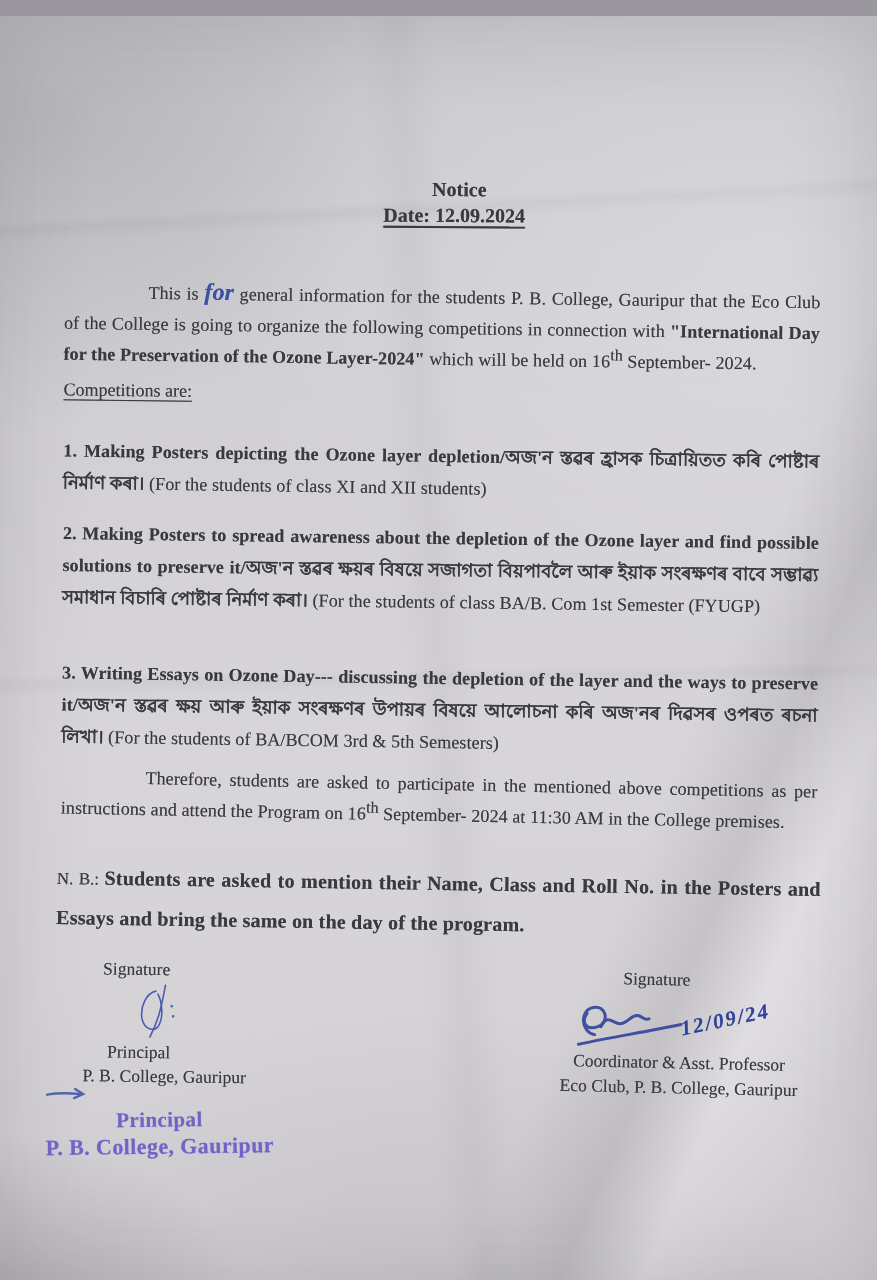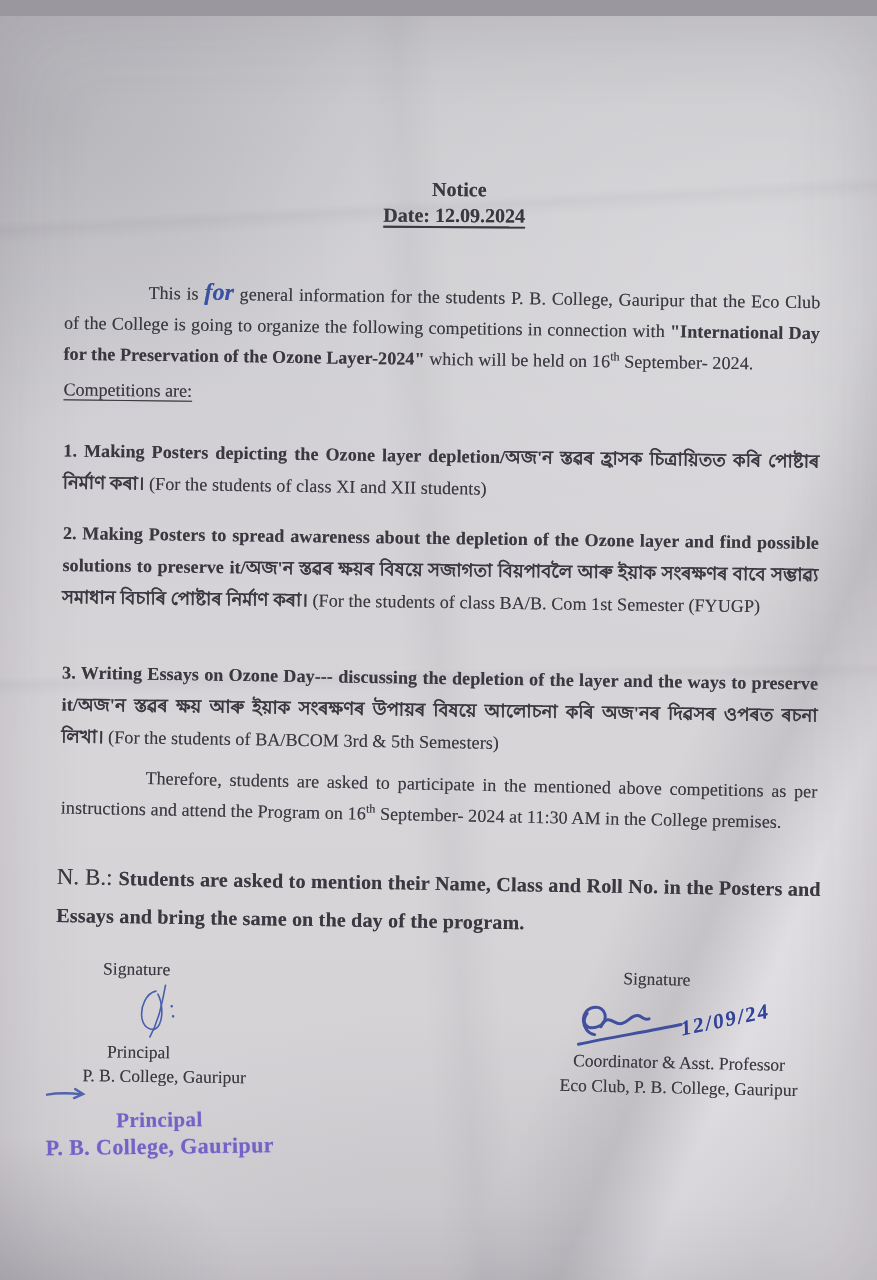--- a/index.html
+++ b/index.html
@@ -20,42 +20,42 @@
       linear-gradient(177deg, rgba(0,0,0,0) 15.5%, rgba(118,116,124,0.09) 16.2%, rgba(0,0,0,0) 17.2%),
       linear-gradient(179deg, rgba(0,0,0,0) 51%, rgba(118,116,124,0.07) 51.6%, rgba(0,0,0,0) 52.6%),
       linear-gradient(180deg,#c8c7cb 0%,#cdccd0 16%,#d3d1d5 36%,#d8d5d9 58%,#d6d3d7 78%,#cfccd1 100%);
     box-shadow:inset 0 0 90px rgba(70,68,76,0.18);
   }
   .content{position:absolute;inset:0;transform:rotate(0.35deg);}
   .blk{position:absolute;}
   .body-text{font-size:18px;line-height:31px;text-align:justify;letter-spacing:0.1px;
     text-shadow:0 0 0.5px rgba(58,56,64,0.55);}
   .b{font-weight:700;}
-  .sup{vertical-align:super;font-size:12px;line-height:0;}
+  .sup{vertical-align:super;font-size:16px;line-height:0;}
   .ink{color:#3a52a4;font-style:italic;font-weight:700;font-size:24px;
     text-shadow:0 0 0.5px rgba(58,82,164,0.6);}
   .title-wrap{top:162px;left:0;width:877px;text-align:center;}
   .notice-title{font-size:20px;font-weight:700;padding-left:36px;
     text-shadow:0 0 0.5px rgba(58,56,64,0.6);}
   .date-line{font-size:20px;font-weight:700;margin-top:3px;padding-left:26px;
     text-decoration:underline;text-underline-offset:4px;text-decoration-thickness:2px;
     text-shadow:0 0 0.5px rgba(58,56,64,0.6);}
   .intro{top:246px;left:62px;width:756px;text-indent:84px;transform:rotate(0.45deg);}
   .comp-head{top:366px;left:62px;font-size:18px;text-decoration:underline;
     text-underline-offset:4px;transform:rotate(0.3deg);
     text-shadow:0 0 0.5px rgba(58,56,64,0.55);}
   .item{line-height:32px;}
   .item-1{top:406px;left:62px;width:756px;transform:rotate(0.5deg);}
   .item-2{top:488px;left:62px;width:756px;transform:rotate(0.4deg);}
   .item-3{top:628px;left:62px;width:756px;transform:rotate(0.5deg);}
   .closing{top:735px;left:62px;width:756px;text-indent:84px;transform:rotate(0.8deg);}
   .nb{top:828px;left:58px;width:764px;font-size:20px;line-height:38px;
     transform:rotate(0.55deg);text-align:justify;
     text-shadow:0 0 0.5px rgba(48,46,54,0.6);}
-  .nb .lbl{font-weight:400;font-size:23px;}
+  .nb .lbl{font-weight:400;font-size:17px;}
   .nb .b{letter-spacing:0.2px;}
   .sig{font-size:17.5px;text-align:center;text-shadow:0 0 0.5px rgba(58,56,64,0.5);}
   .sig-left{top:945px;left:48px;width:270px;transform:rotate(0.4deg);}
   .sig-right{top:952px;left:532px;width:300px;transform:rotate(0.9deg);}
   .sig-head-l{transform:translateX(-45px);}
   .sig-head-r{transform:translateX(-24px);}
   .sig-role-l{transform:translateX(-42px);margin-top:2px;}
   .sig-org-l{transform:translateX(-16px);margin-top:3px;}
   .sig-role-r{margin-top:2px;}
   .sig-org-r{margin-top:4px;}

